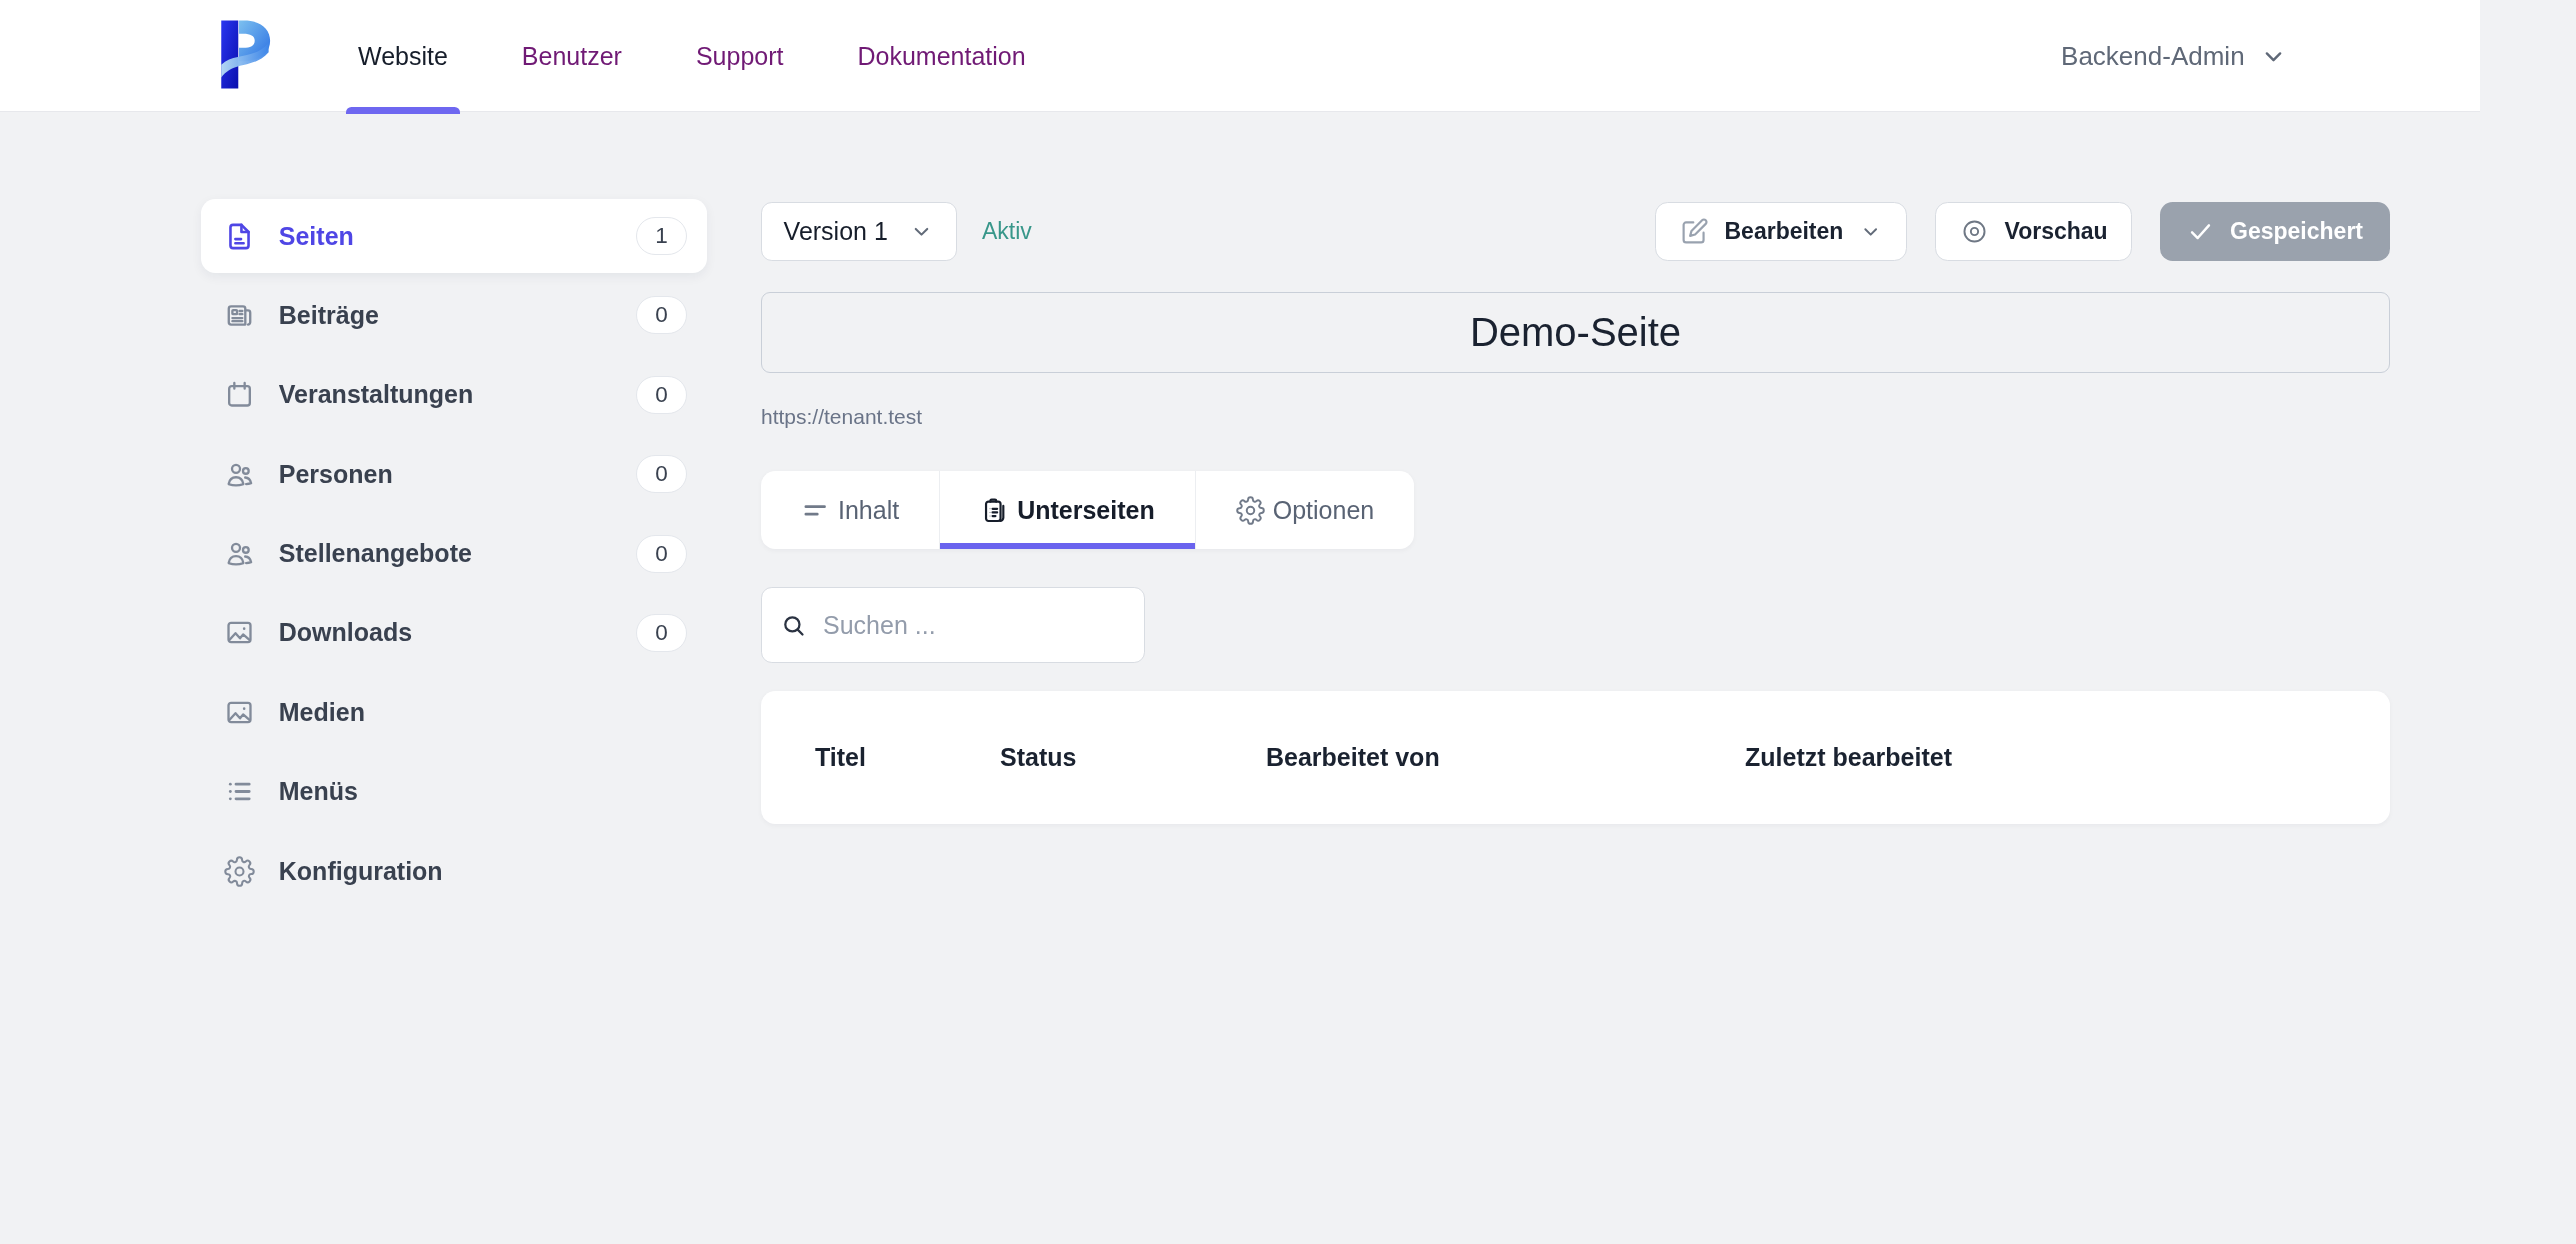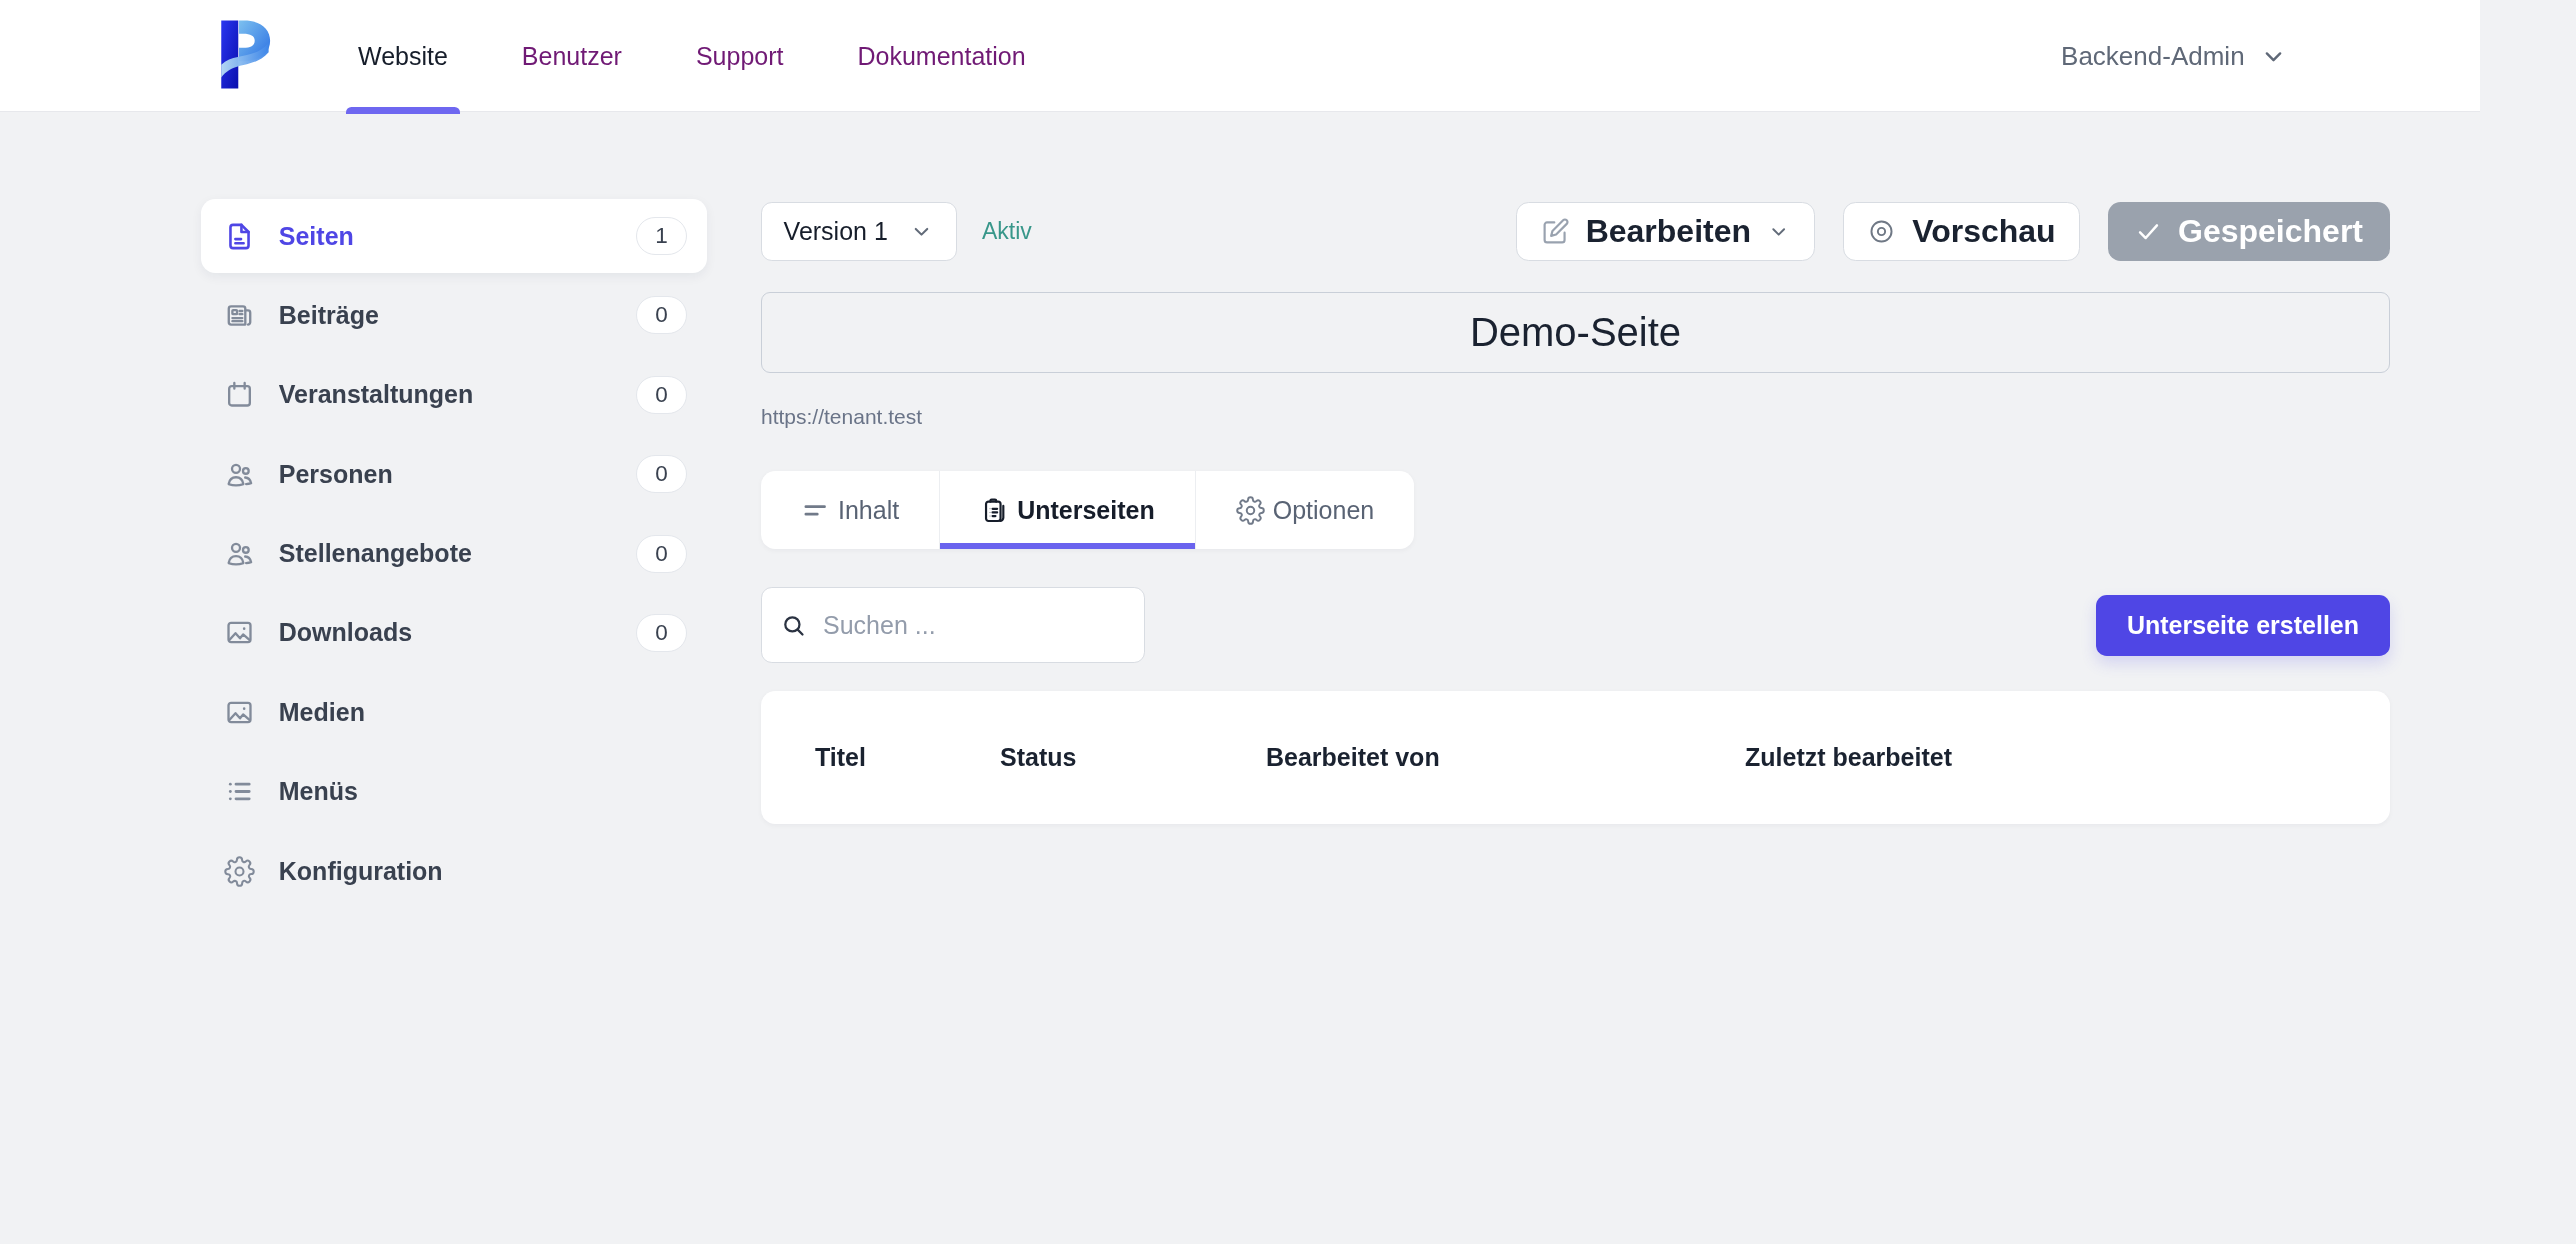--- a/index.html
+++ b/index.html
@@ -61,21 +61,21 @@
     height:59px; display:flex; align-items:center; gap:21.6px; padding:0 21.6px;
     background:#fff; border:1.8px solid #d8dce2; border-radius:10.8px;
     font-size:25px; font-weight:500; color:#161d2a; cursor:pointer;
     font-family:inherit;
   }
   .version-btn .icon { width:25px; height:25px; color:#626b79; }
   .status-active { margin-left:25px; font-size:23px; font-weight:500; color:#38978a; }
   .toolbar-right { margin-left:auto; display:flex; gap:28px; }
   .btn {
     height:59px; border-radius:12.6px; display:flex; align-items:center; gap:16px;
-    font-size:32px; font-weight:600; cursor:pointer; font-family:inherit; white-space:nowrap;
+    font-size:23px; font-weight:600; cursor:pointer; font-family:inherit; white-space:nowrap;
   }
   .btn-outline { background:#fff; border:1.8px solid #d8dce2; color:#1a2230; padding:0 23.4px; }
   .btn-outline .icon { width:29px; height:29px; color:#99a2af; }
   .btn-outline .icon.dark { color:#6f7885; }
   .btn-outline .caret { width:23.4px; height:23.4px; color:#626b79; }
   .btn-saved { background:#9aa2ad; border:none; color:#fff; padding:0 27px; }
   .btn-saved .icon { width:27px; height:27px; color:#fff; }
 
   .title-input {
     margin-top:31px; width:100%; height:81px; display:block;
@@ -371,21 +371,20 @@
   <div class="subpage-bar">
     <div class="search">
       <span class="icon">
           <svg viewBox="0 0 24 24" fill="none" stroke="currentColor" stroke-width="2" stroke-linecap="round" stroke-linejoin="round" width="100%" height="100%">
             <circle cx="11" cy="11" r="6.3"></circle>
             <path d="M15.7 15.7L20 20"></path>
           </svg>
         </span>
       <input type="text" placeholder="Suchen ..." style="">
     </div>
-    <button class="create-btn">Unterseite erstellen</button>
   </div>
 
   <div class="table-card">
     <div class="thead" id="table-head">
         <span>Titel</span>
         <span>Status</span>
         <span>Bearbeitet von</span>
         <span>Zuletzt bearbeitet</span>
       </div>
   </div>

